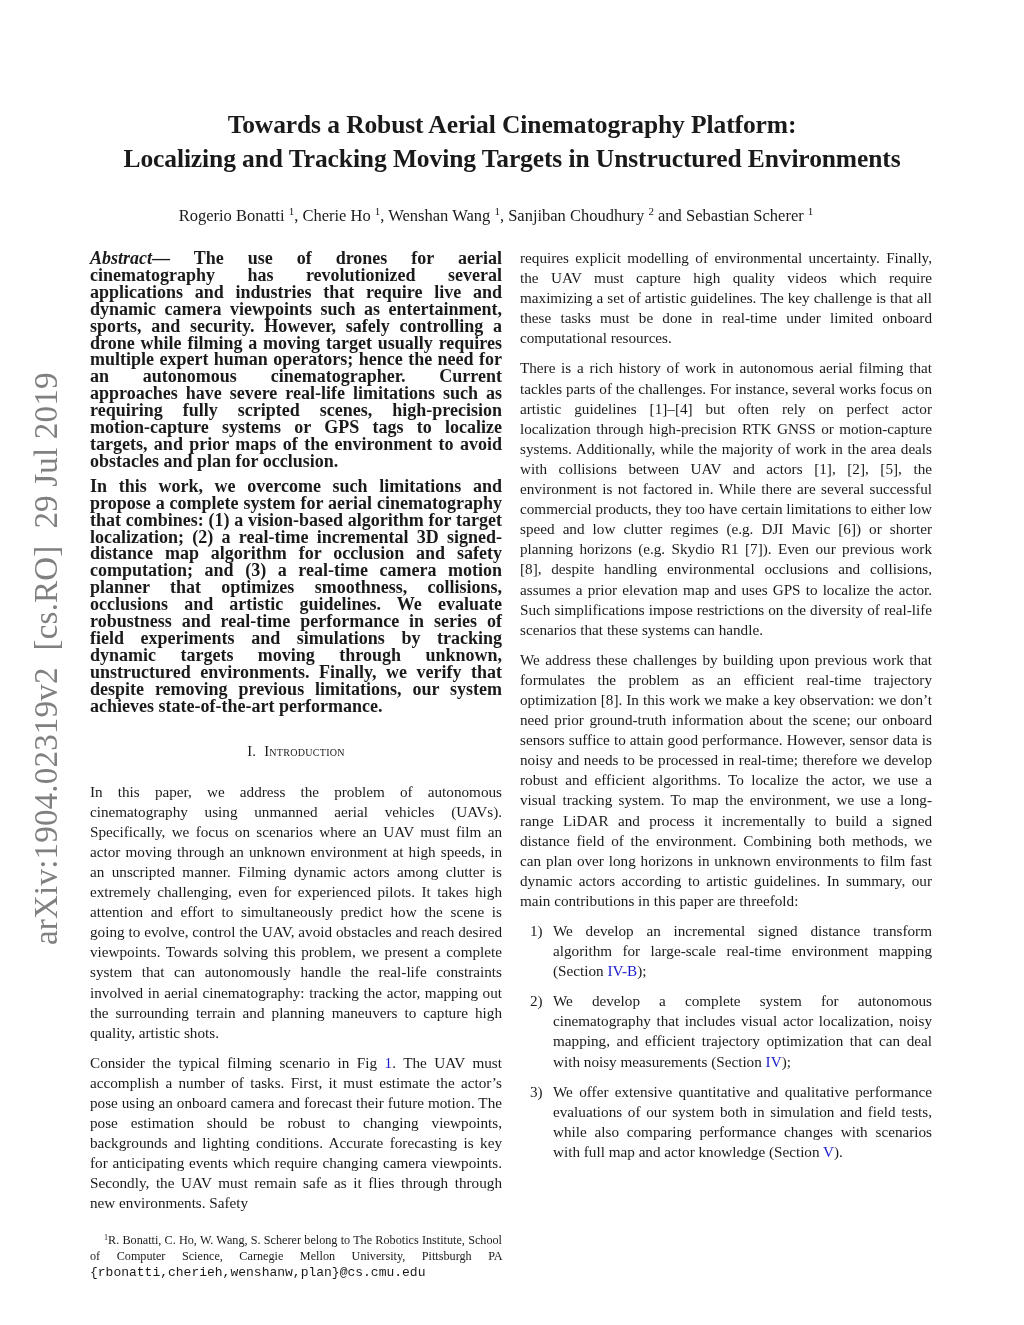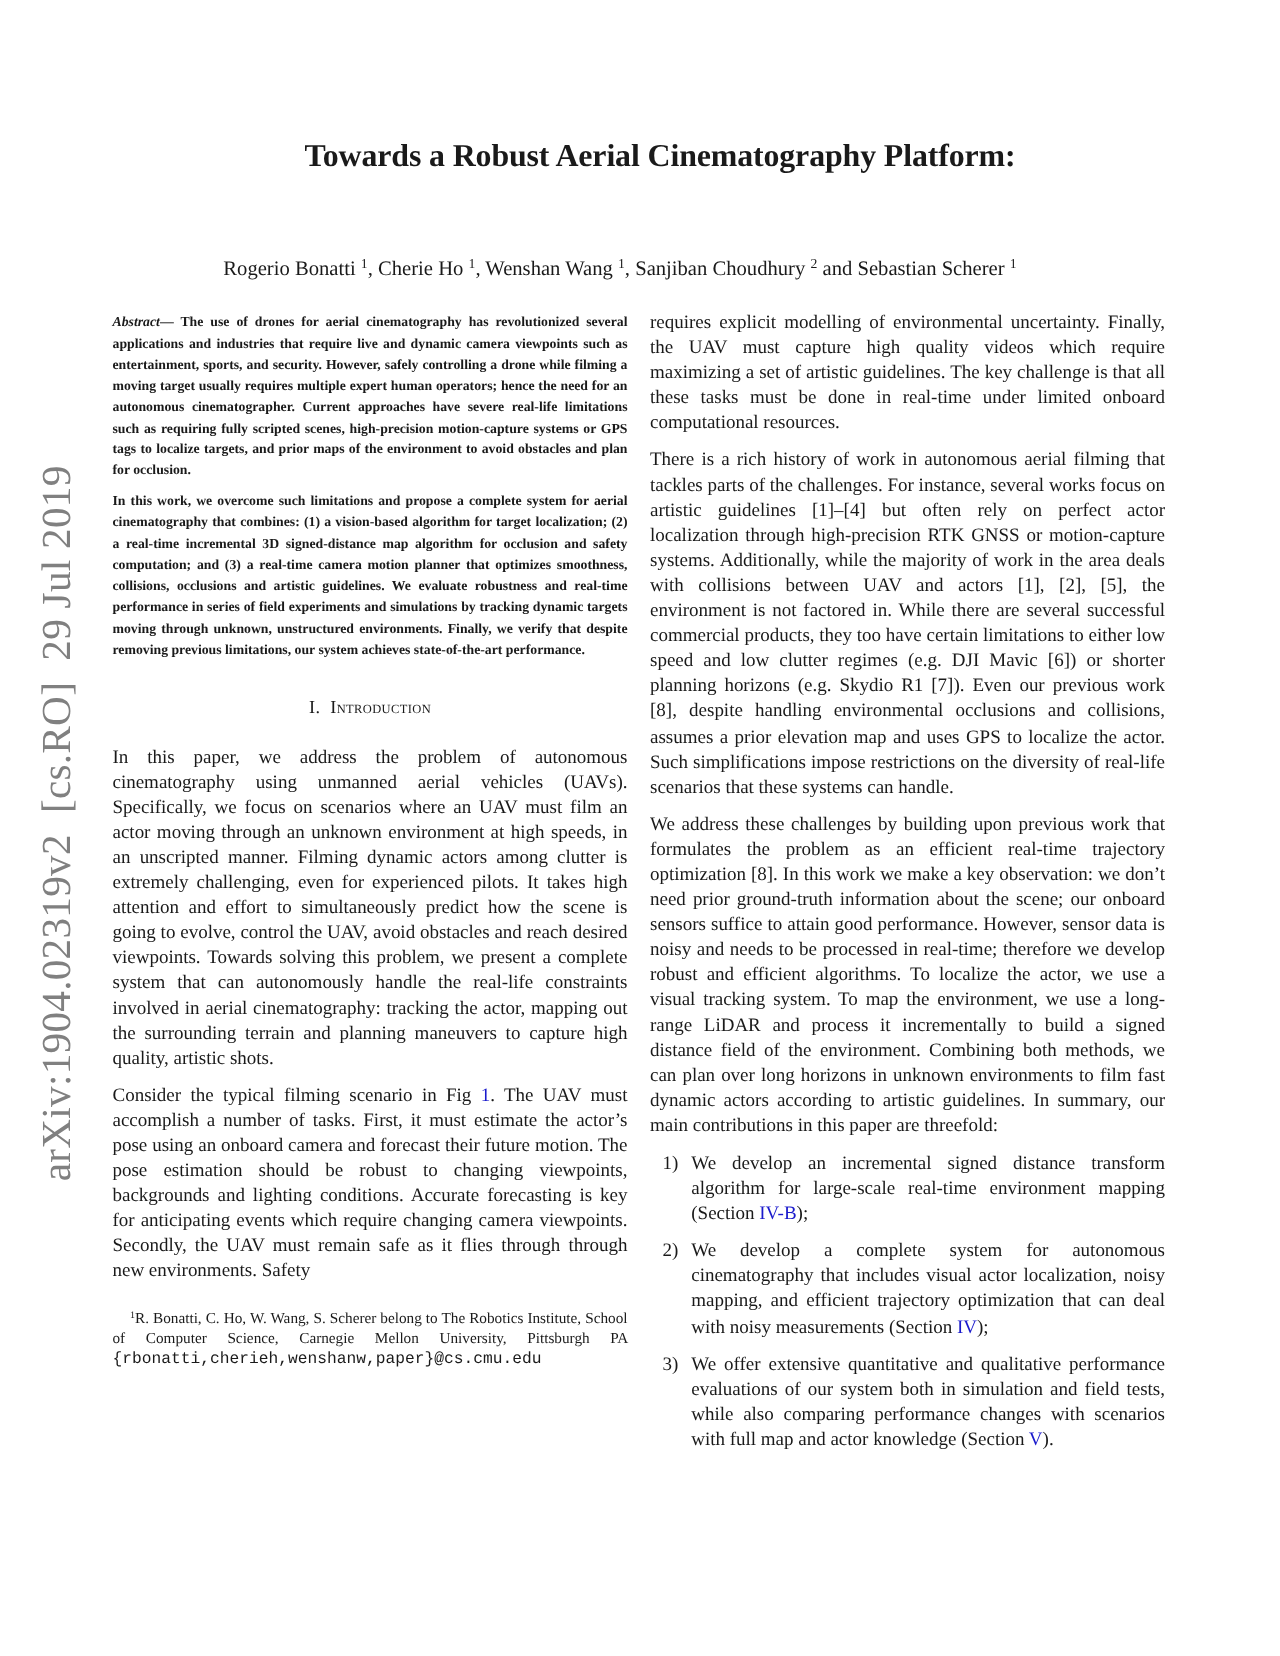--- a/index.html
+++ b/index.html
@@ -1,42 +1,42 @@
 <!DOCTYPE html>
 <html><head>
 <meta charset="utf-8">
 <style>
   html, body { margin: 0; padding: 0; background: #ffffff; }
   body {
     width: 1024px; height: 1325px; position: relative; overflow: hidden;
     font-family: "Liberation Serif", "DejaVu Serif", serif; color: #1a1a1a;
   }
   .title {
-    position: absolute; left: 76px; width: 904px; top: 108px;
+    position: absolute; left: 60px; width: 904px; top: 108px;
     text-align: center; font-weight: bold; font-size: 25.5px; line-height: 34px;
     letter-spacing: -0.1px;
   }
   .authors {
     position: absolute; left: 44px; width: 904px; top: 200px;
     text-align: center; font-size: 16.5px; line-height: 22px;
   }
   .authors sup { font-size: 11px; vertical-align: 6px; }
   .sidebar {
     position: absolute; left: 26px; top: 945px; width: 590px; height: 40px;
     transform-origin: 0 0; transform: rotate(-90deg);
     font-size: 33px; line-height: 40px; color: #808080; white-space: nowrap;
     letter-spacing: 0.2px;
   }
   .col {
     position: absolute; width: 412px; font-size: 15.2px; line-height: 20.1px;
     text-align: justify;
   }
   .col-left { left: 90px; top: 250px; }
   .col-right { left: 520px; top: 248px; }
-  .abstract { font-weight: bold; font-size: 11px; line-height: 16.9px; text-align: justify; margin: 0 0 8px 0; }
+  .abstract { font-weight: bold; font-size: 18px; line-height: 16.9px; text-align: justify; margin: 0 0 8px 0; }
   .abstract .label { font-style: italic; }
   .section-heading {
     text-align: center; font-size: 14.6px; margin: 27px 0 18px 0; letter-spacing: 0.3px;
   }
   .section-heading .sc { font-size: 10px; }
   p { margin: 0; }
   .para { margin-bottom: 10px; }
   .link { color: #1a1acc; }
   .footnotes { margin-top: 16px; font-size: 12.2px; line-height: 16.3px; text-align: justify; }
   .footnotes .fn { text-indent: 14px; }
@@ -44,39 +44,40 @@
   .mono { font-family: "Liberation Mono", "DejaVu Sans Mono", monospace; font-size: 13px; }
   ol.contrib { list-style: none; margin: 0; padding: 0; }
   ol.contrib li { position: relative; padding-left: 33px; margin-bottom: 10px; }
   ol.contrib li .num { position: absolute; left: 10px; top: 0; }
 </style>
 </head>
 <body>
 
 <div class="title">
   <div>Towards a Robust Aerial Cinematography Platform:</div>
+  <div>Localizing and Tracking Moving Targets in Unstructured Environments</div>
 </div>
 
 <div class="authors">
   <span><span>Rogerio Bonatti</span> <sup>1</sup><span>, </span></span><span><span>Cherie Ho</span> <sup>1</sup><span>, </span></span><span><span>Wenshan Wang</span> <sup>1</sup><span>, </span></span><span><span>Sanjiban Choudhury</span> <sup>2</sup><span> and </span></span><span><span>Sebastian Scherer</span> <sup>1</sup></span>
 </div>
 
 <div class="sidebar" style="white-space: pre;">arXiv:1904.02319v2  [cs.RO]  29 Jul 2019</div>
 
 <div class="col col-left">
   <p class="abstract"><span class="label">Abstract</span><span>— </span><span>The use of drones for aerial cinematography has revolutionized several applications and industries that require live and dynamic camera viewpoints such as entertainment, sports, and security. However, safely controlling a drone while filming a moving target usually requires multiple expert human operators; hence the need for an autonomous cinematographer. Current approaches have severe real-life limitations such as requiring fully scripted scenes, high-precision motion-capture systems or GPS tags to localize targets, and prior maps of the environment to avoid obstacles and plan for occlusion.</span></p>
   <p class="abstract">In this work, we overcome such limitations and propose a complete system for aerial cinematography that combines: (1) a vision-based algorithm for target localization; (2) a real-time incremental 3D signed-distance map algorithm for occlusion and safety computation; and (3) a real-time camera motion planner that optimizes smoothness, collisions, occlusions and artistic guidelines. We evaluate robustness and real-time performance in series of field experiments and simulations by tracking dynamic targets moving through unknown, unstructured environments. Finally, we verify that despite removing previous limitations, our system achieves state-of-the-art performance.</p>
 
   <div class="section-heading"><span>I.</span>&nbsp;&nbsp;<span>I</span><span class="sc">NTRODUCTION</span></div>
 
   <p class="para">In this paper, we address the problem of autonomous cinematography using unmanned aerial vehicles (UAVs). Specifically, we focus on scenarios where an UAV must film an actor moving through an unknown environment at high speeds, in an unscripted manner. Filming dynamic actors among clutter is extremely challenging, even for experienced pilots. It takes high attention and effort to simultaneously predict how the scene is going to evolve, control the UAV, avoid obstacles and reach desired viewpoints. Towards solving this problem, we present a complete system that can autonomously handle the real-life constraints involved in aerial cinematography: tracking the actor, mapping out the surrounding terrain and planning maneuvers to capture high quality, artistic shots.</p>
   <p><span>Consider the typical filming scenario in Fig </span><span class="link">1</span><span>. The UAV must accomplish a number of tasks. First, it must estimate the actor’s pose using an onboard camera and forecast their future motion. The pose estimation should be robust to changing viewpoints, backgrounds and lighting conditions. Accurate forecasting is key for anticipating events which require changing camera viewpoints. Secondly, the UAV must remain safe as it flies through through new environments. Safety</span></p>
 
   <div class="footnotes">
-    <p class="fn"><sup>1</sup><span>R. Bonatti, C. Ho, W. Wang, S. Scherer belong to The Robotics Institute, School of Computer Science, Carnegie Mellon University, Pittsburgh PA</span> <span class="mono">{rbonatti,cherieh,wenshanw,paper}@cs.cmu.edu</span></p>
+    <p class="fn"><sup>1</sup><span>R. Bonatti, C. Ho, W. Wang, S. Scherer belong to The Robotics Institute, School of Computer Science, Carnegie Mellon University, Pittsburgh PA</span> <span class="mono">{rbonatti,cherieh,wenshanw,plan}@cs.cmu.edu</span></p>
   </div>
 </div>
 
 <div class="col col-right">
   <p class="para">requires explicit modelling of environmental uncertainty. Finally, the UAV must capture high quality videos which require maximizing a set of artistic guidelines. The key challenge is that all these tasks must be done in real-time under limited onboard computational resources.</p>
   <p class="para">There is a rich history of work in autonomous aerial filming that tackles parts of the challenges. For instance, several works focus on artistic guidelines [1]–[4] but often rely on perfect actor localization through high-precision RTK GNSS or motion-capture systems. Additionally, while the majority of work in the area deals with collisions between UAV and actors [1], [2], [5], the environment is not factored in. While there are several successful commercial products, they too have certain limitations to either low speed and low clutter regimes (e.g. DJI Mavic [6]) or shorter planning horizons (e.g. Skydio R1 [7]). Even our previous work [8], despite handling environmental occlusions and collisions, assumes a prior elevation map and uses GPS to localize the actor. Such simplifications impose restrictions on the diversity of real-life scenarios that these systems can handle.</p>
   <p class="para">We address these challenges by building upon previous work that formulates the problem as an efficient real-time trajectory optimization [8]. In this work we make a key observation: we don’t need prior ground-truth information about the scene; our onboard sensors suffice to attain good performance. However, sensor data is noisy and needs to be processed in real-time; therefore we develop robust and efficient algorithms. To localize the actor, we use a visual tracking system. To map the environment, we use a long-range LiDAR and process it incrementally to build a signed distance field of the environment. Combining both methods, we can plan over long horizons in unknown environments to film fast dynamic actors according to artistic guidelines. In summary, our main contributions in this paper are threefold:</p>
   <ol class="contrib">
     <li><span class="num">1)</span><span>We develop an incremental signed distance transform algorithm for large-scale real-time environment mapping (Section </span><span class="link">IV-B</span><span>);</span></li>
     <li><span class="num">2)</span><span>We develop a complete system for autonomous cinematography that includes visual actor localization, noisy mapping, and efficient trajectory optimization that can deal with noisy measurements (Section </span><span class="link">IV</span><span>);</span></li>

